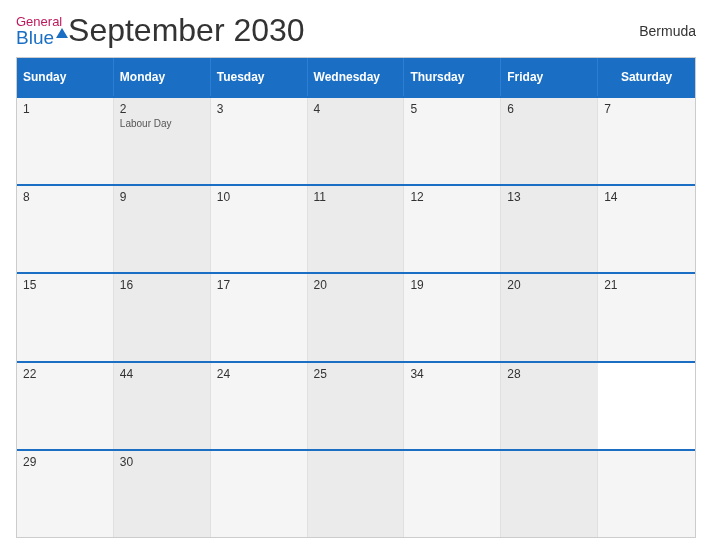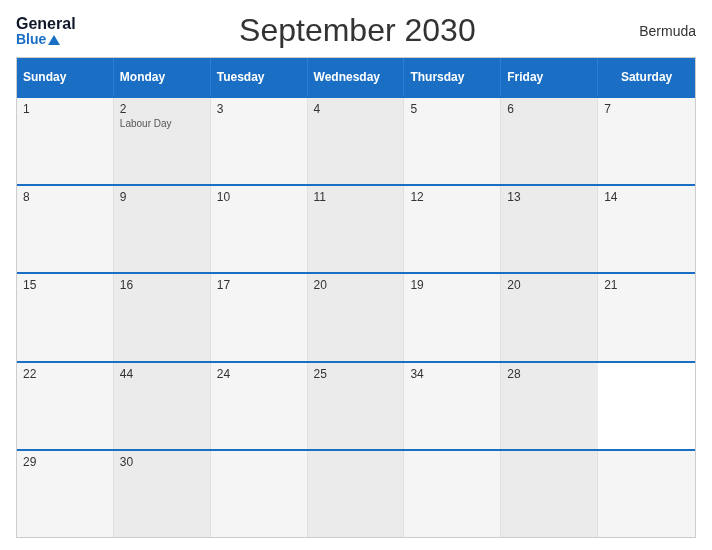--- a/index.html
+++ b/index.html
@@ -26,45 +26,44 @@
       margin-bottom: 8px;
       position: relative;
     }
     .logo {
       display: flex;
       flex-direction: column;
       align-items: flex-start;
       line-height: 1;
     }
     .logo-general {
-      font-size: 16px;
-      font-weight: bold;
-      color: #0f172a;
+      font-size: 13px;
+      font-weight: normal;
+      color: #be185d;
     }
     .logo-blue {
-      font-size: 14px;
-      font-weight: bold;
+      font-size: 19px;
+      font-weight: normal;
       color: #1a6fc4;
       display: flex;
-      align-items: flex-end;
+      align-items: flex-start;
     }
     .logo-triangle {
       width: 0;
       height: 0;
       border-left: 6px solid transparent;
       border-right: 6px solid transparent;
       border-bottom: 10px solid #1a6fc4;
       margin-left: 2px;
       margin-bottom: 1px;
     }
     .title {
       font-size: 32px;
       font-weight: normal;
       color: #333;
-      text-align: center;
       flex: 1;
     }
     .region {
       font-size: 14px;
       color: #333;
       white-space: nowrap;
     }
     
     .calendar {
       flex: 1;

